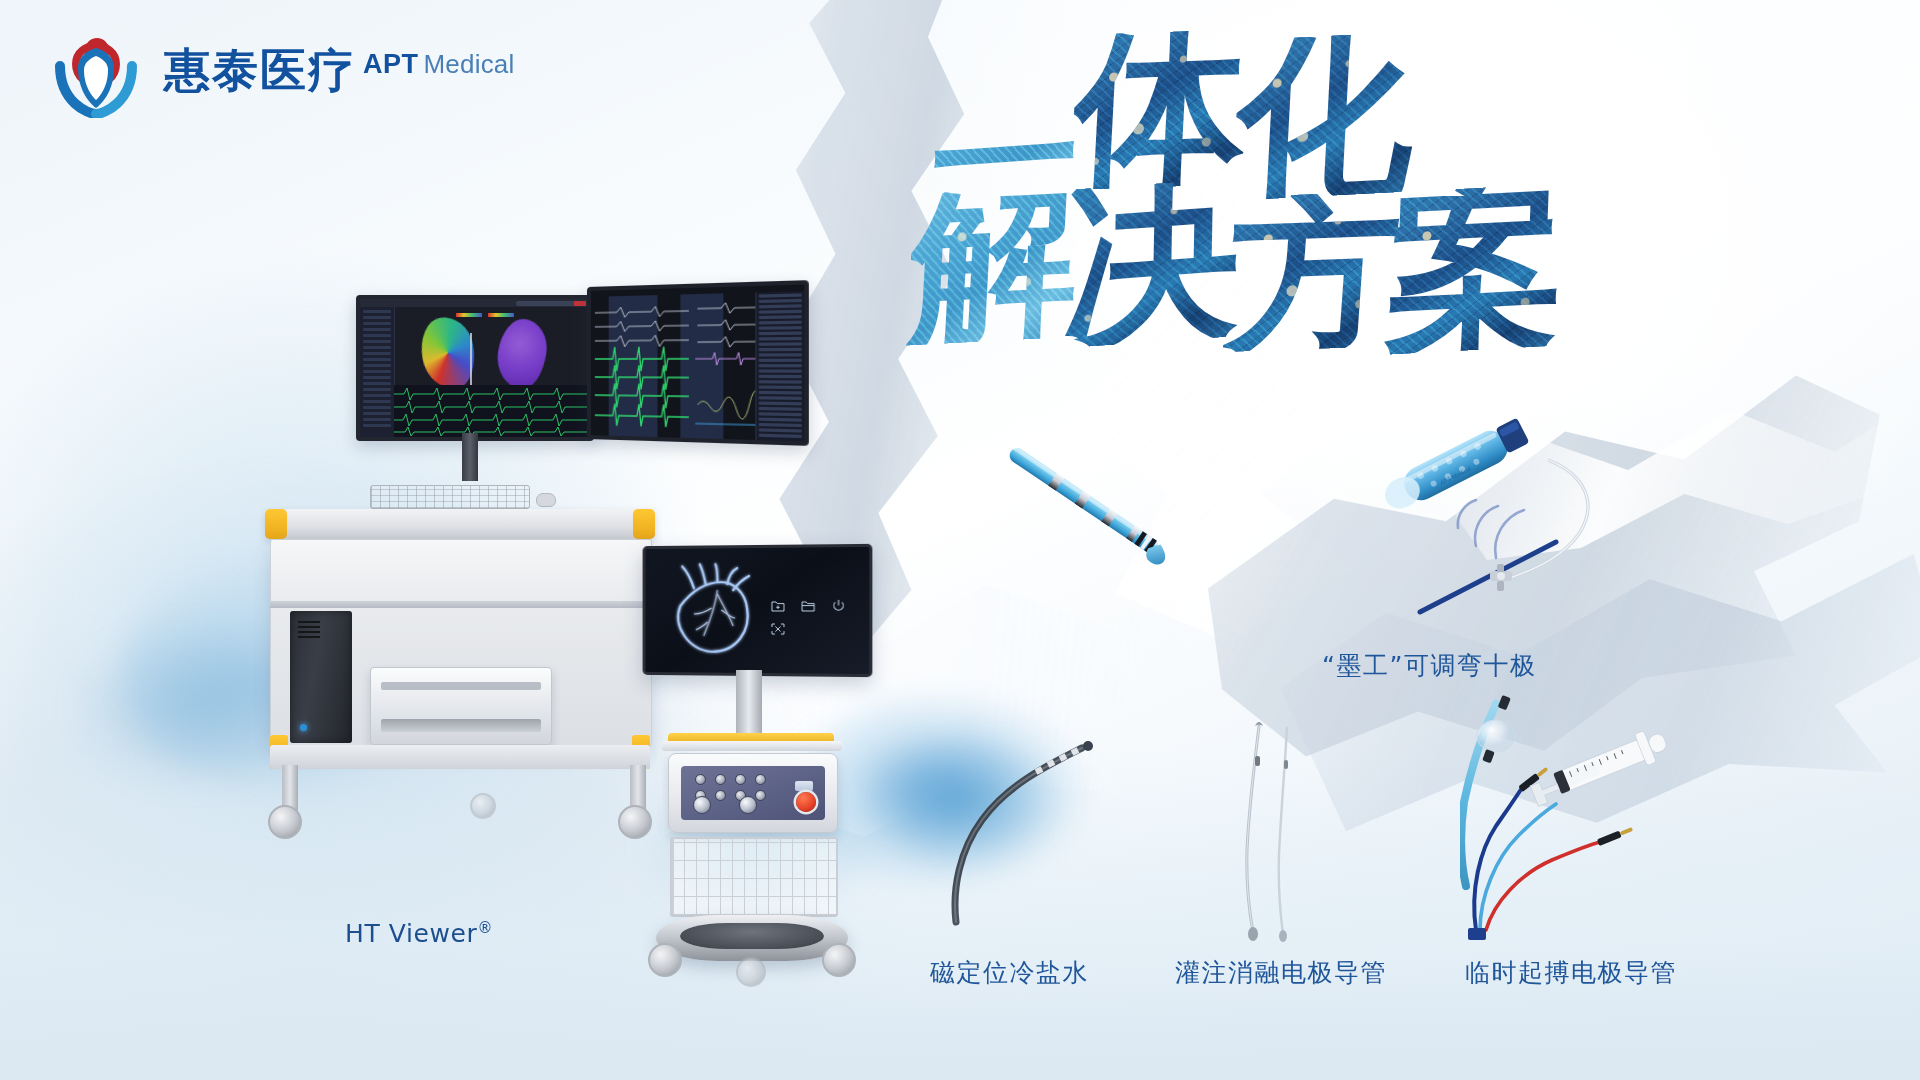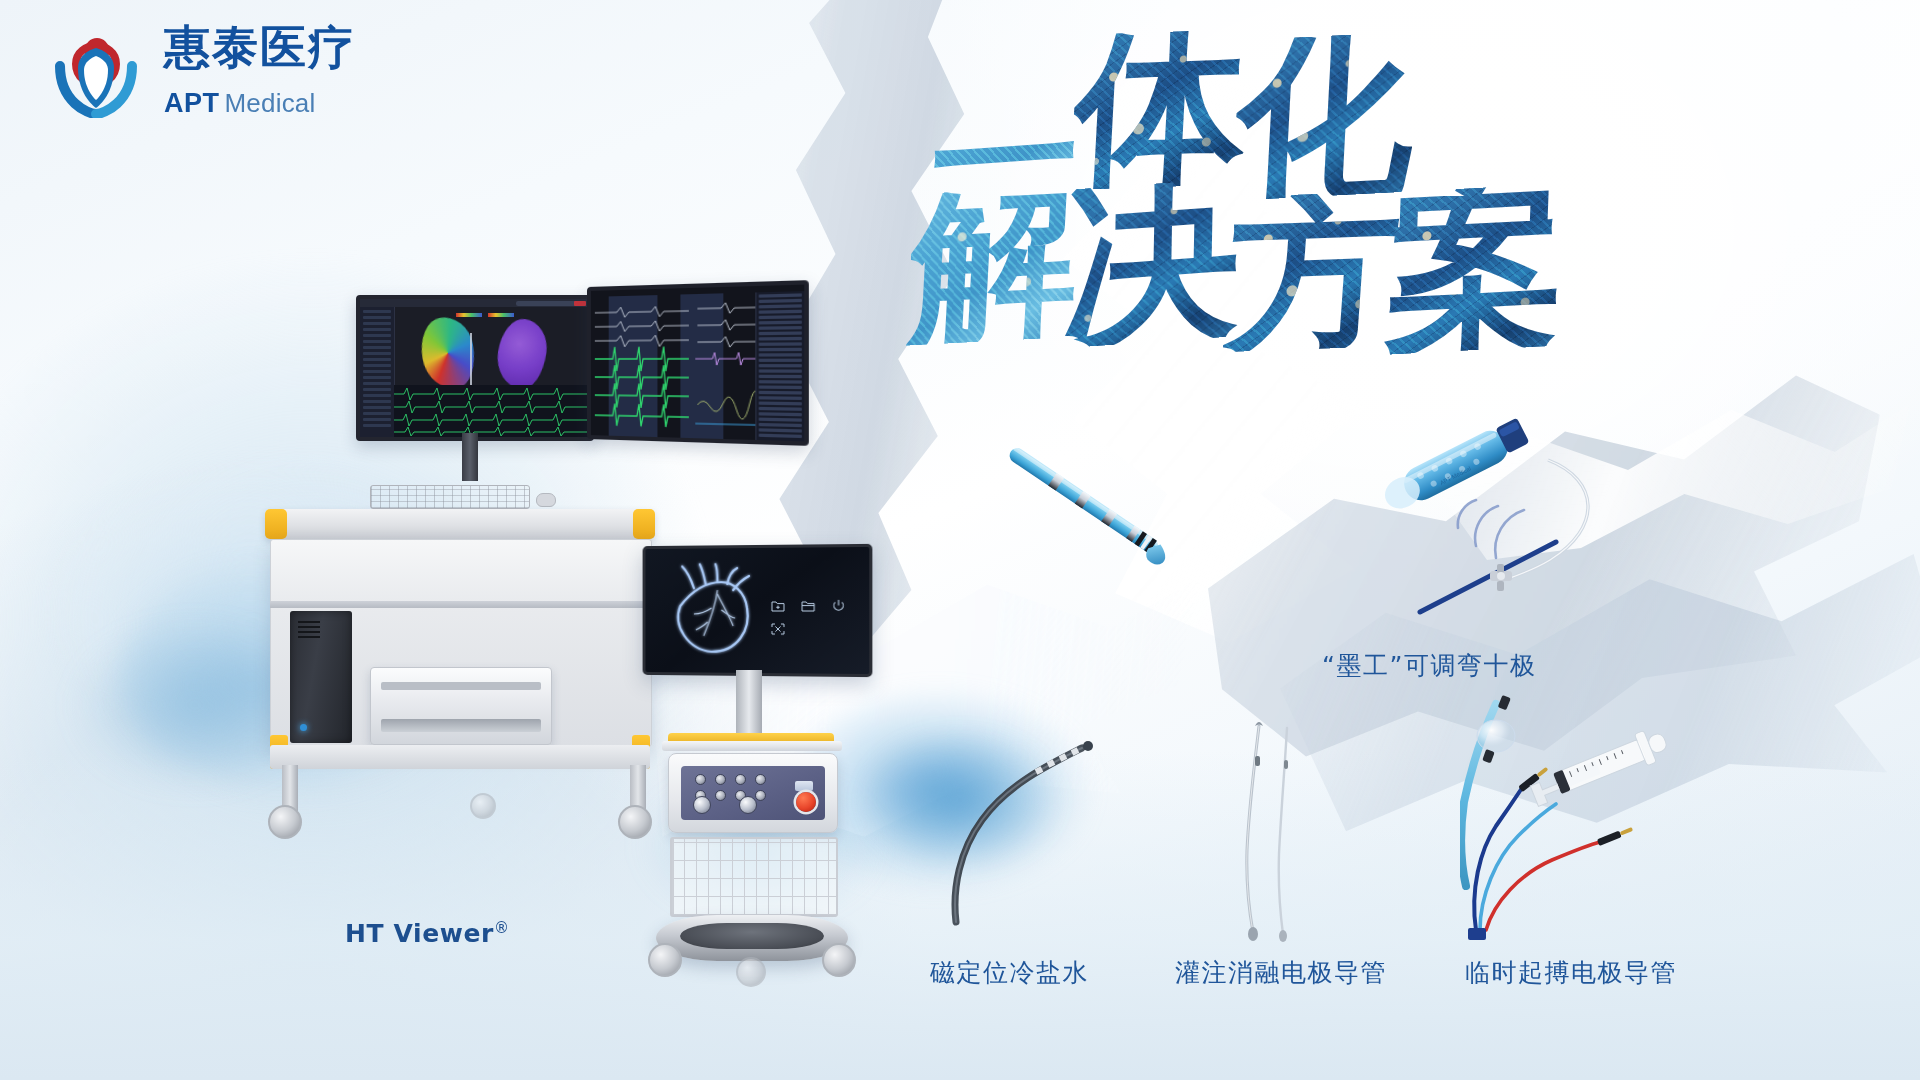--- a/index.html
+++ b/index.html
@@ -70,21 +70,21 @@
   .smoke-e{left:640px;top:770px;width:240px;height:150px;
     background:radial-gradient(ellipse at 50% 50%, rgba(120,182,222,.4) 0%, rgba(190,220,240,0) 72%);
     filter:blur(13px);}
   .smoke-f{left:60px;top:470px;width:420px;height:260px;
     background:radial-gradient(ellipse at 45% 60%, rgba(206,228,243,.8) 0%, rgba(226,239,248,.3) 50%, rgba(240,248,252,0) 78%);
     filter:blur(16px);}
 
   
   #logo{position:absolute;left:44px;top:22px;display:flex;align-items:center;gap:16px;}
   .logo-mark{position:relative;width:104px;height:96px;flex:none;}
-  .logo-text{display:flex;flex-direction:column;gap:16px;}
+  .logo-text{display:flex;flex-direction:row;gap:7px;}
   .logo-cn{font-size:46px;font-weight:700;color:#12519e;letter-spacing:2px;line-height:1;
     font-family:"DejaVu Sans","Liberation Sans",sans-serif;}
   .logo-en{display:flex;align-items:baseline;gap:5px;line-height:1;margin-top:4px;}
   .logo-apt{font-size:27px;font-weight:700;color:#12519e;letter-spacing:.5px;}
   .logo-med{font-size:26px;font-weight:400;color:#4a7fb5;letter-spacing:.2px;}
 
   
   #headline{position:absolute;left:930px;top:40px;width:760px;height:300px;}
   .hl-line{position:absolute;display:flex;}
   .hl-ch{
@@ -121,21 +121,21 @@
   .hl-r2{left:-20px;top:150px;align-items:flex-start;}
   .hl-r2 .c0{font-size:168px;transform:rotate(-3deg) skewX(-6deg);}
   .hl-r2 .c1{font-size:176px;margin-left:-14px;margin-top:-6px;transform:rotate(-4deg) skewX(-5deg);}
   .hl-r2 .c2{font-size:172px;margin-left:-12px;margin-top:4px;transform:rotate(-2deg) skewX(-6deg);}
   .hl-r2 .c3{font-size:180px;margin-left:-14px;margin-top:-2px;transform:rotate(-3deg) skewX(-5deg);}
 
   
   .plabel{position:absolute;color:#20569a;font-weight:500;
     font-family:"DejaVu Sans","Liberation Sans",sans-serif;letter-spacing:1.5px;line-height:1.42;white-space:pre-line;}
   #label-viewer{left:345px;top:840px;font-size:25px;color:#1d4f8f;letter-spacing:1px;line-height:1.5;}
-  #label-viewer .brand{font-size:25px;font-weight:700;letter-spacing:.6px;}
+  #label-viewer .brand{font-size:25px;font-weight:400;letter-spacing:.6px;}
   #label-viewer .sup{font-size:15px;vertical-align:super;}
   #label-irrig{left:1055px;top:620px;font-size:25px;text-align:center;}
   #label-sheath{left:1322px;top:648px;font-size:25px;}
   #label-decapolar{left:930px;top:955px;font-size:25px;}
   #label-septal{left:1175px;top:955px;font-size:25px;}
   #label-pacing{left:1465px;top:955px;font-size:25px;}
 
   
   #cart{position:absolute;left:300px;top:295px;width:420px;height:520px;}
   .mon-l{position:absolute;left:56px;top:0px;width:230px;height:138px;

